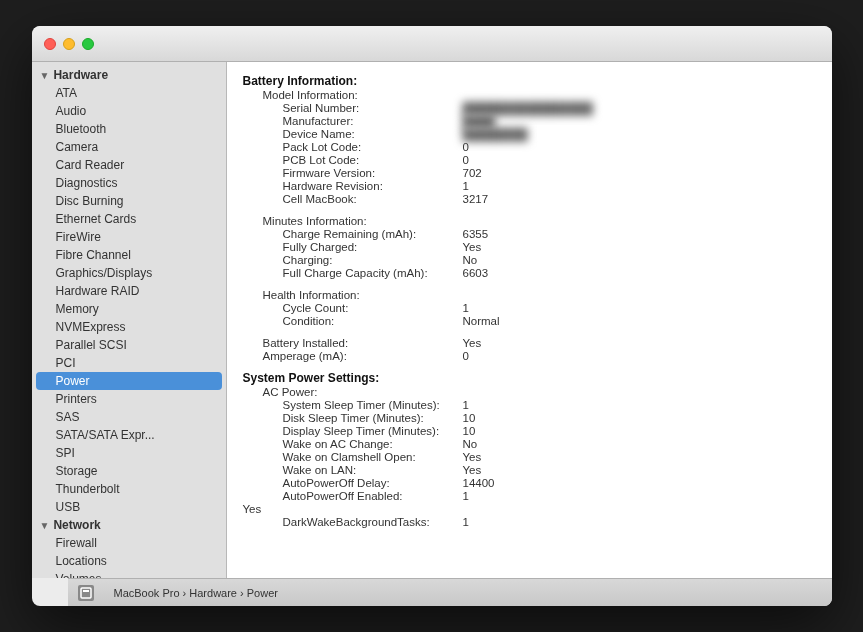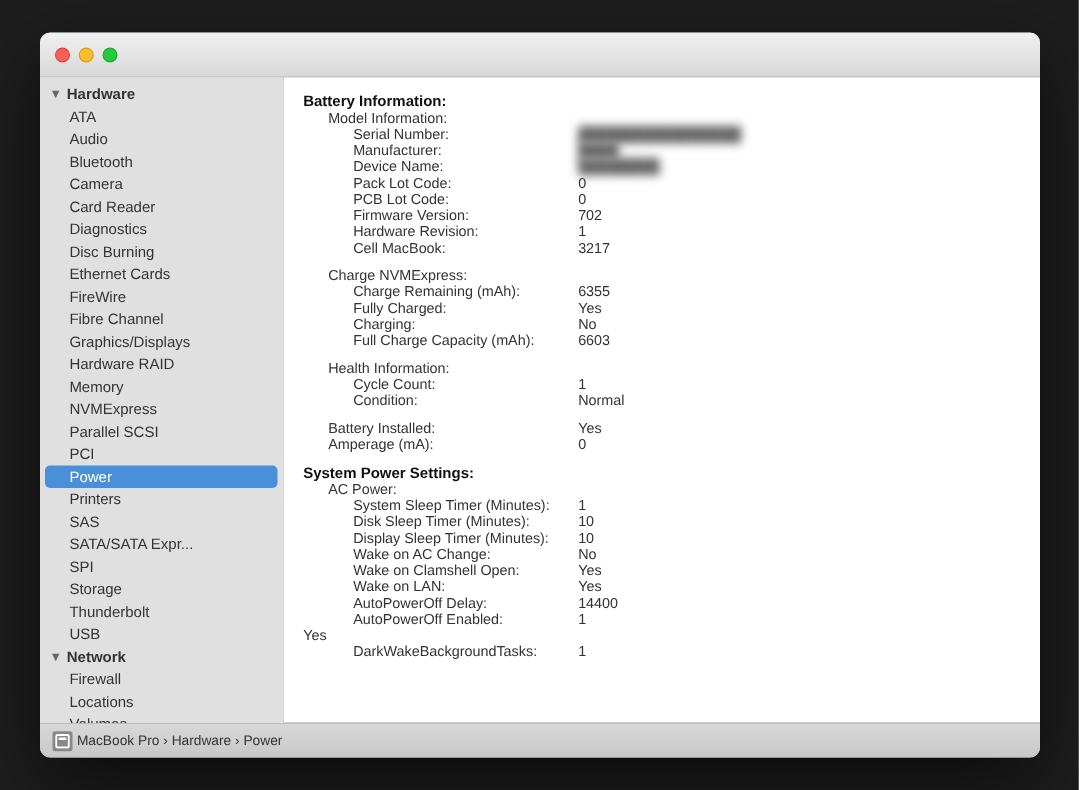--- a/index.html
+++ b/index.html
@@ -142,21 +142,22 @@
     }
     .statusbar {
       height: 28px;
       background: linear-gradient(to bottom, #d8d8d8, #c8c8c8);
       border-top: 1px solid #b0b0b0;
       display: flex;
       align-items: center;
       padding: 0 10px;
       font-size: 11px;
       color: #333;
-      gap: 4px;
+      gap: 20px;
+      margin-left: 36px;
     }
     .statusbar-icon {
       width: 16px;
       height: 16px;
       background: #888;
       border-radius: 2px;
       display: flex;
       align-items: center;
       justify-content: center;
     }
@@ -250,21 +251,21 @@
             <span class="info-label indent2">Hardware Revision:</span>
             <span class="info-value">1</span>
           </div>
           <div class="info-row">
             <span class="info-label indent2">Cell MacBook:</span>
             <span class="info-value">3217</span>
           </div>
         </div>
         <div class="info-group">
           <div class="info-row">
-            <span class="info-label">Charge NVMExpress:</span>
+            <span class="info-label">Minutes Information:</span>
             <span class="info-value"></span>
           </div>
           <div class="info-row">
             <span class="info-label indent2">Charge Remaining (mAh):</span>
             <span class="info-value">6355</span>
           </div>
           <div class="info-row">
             <span class="info-label indent2">Fully Charged:</span>
             <span class="info-value">Yes</span>
           </div>

